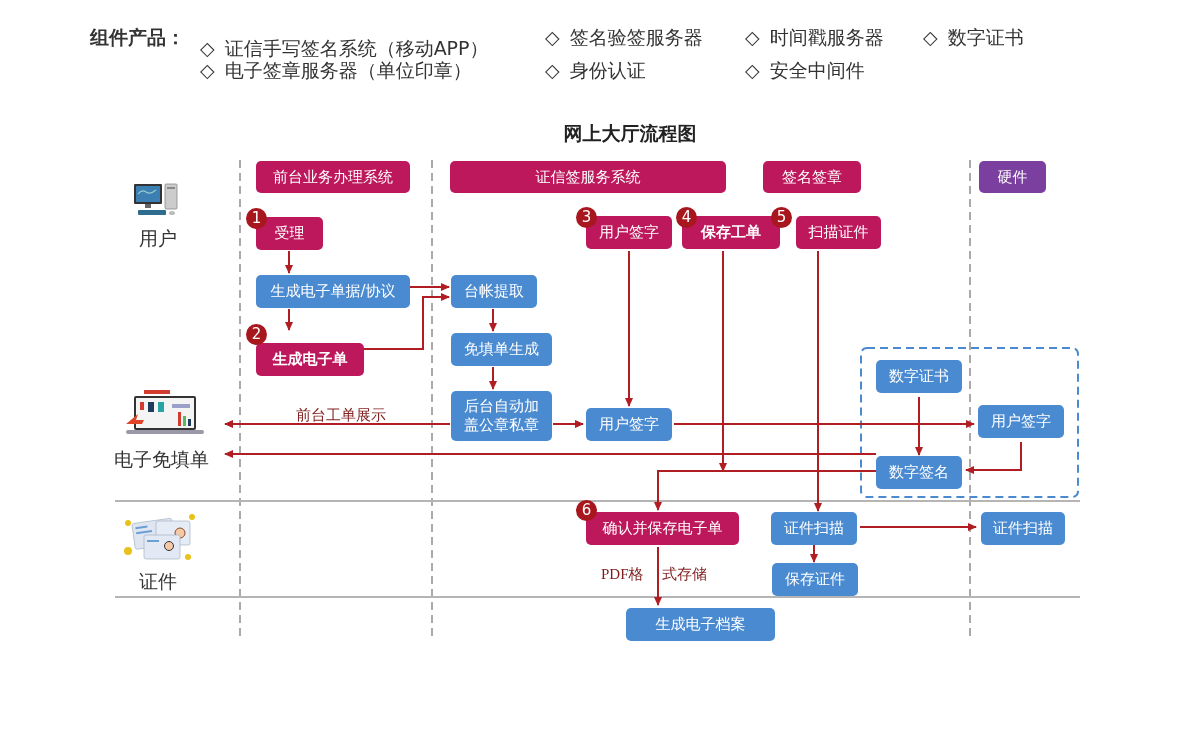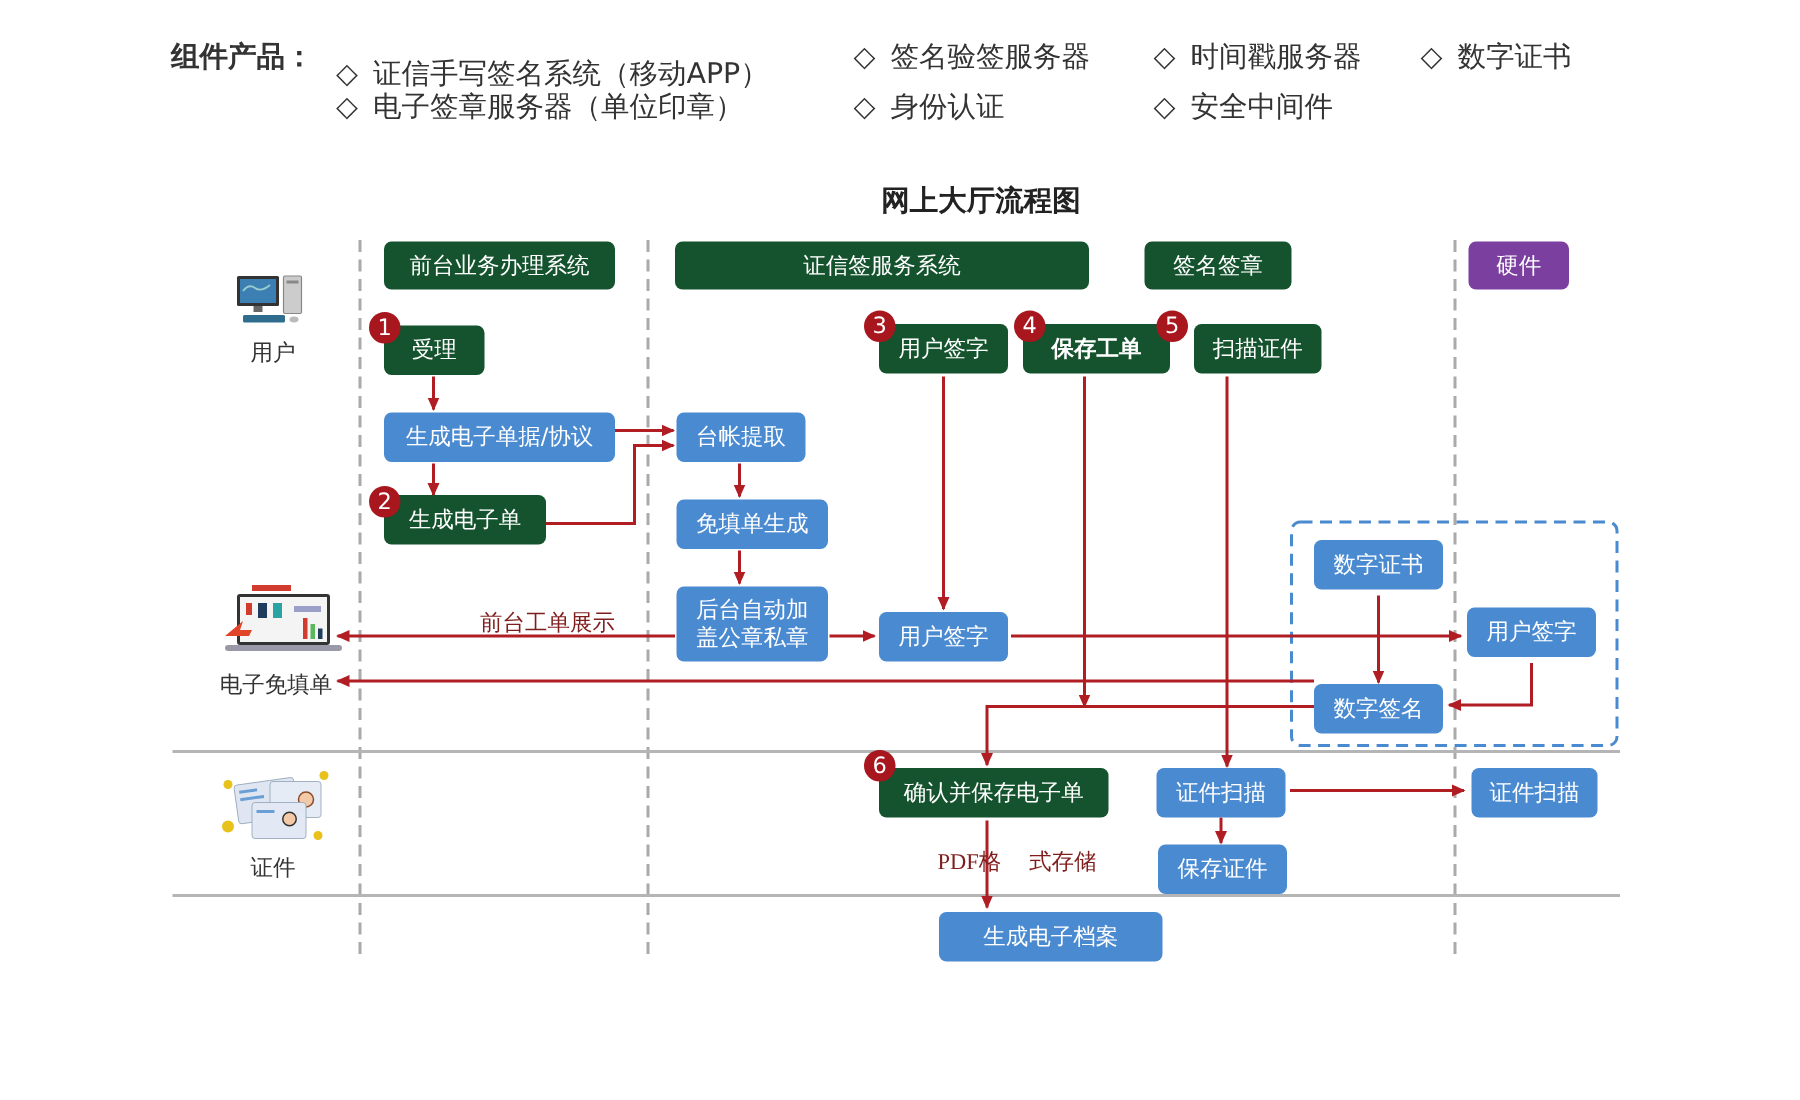--- a/index.html
+++ b/index.html
@@ -1,27 +1,27 @@
 <!DOCTYPE html>
 <html><head>
 <meta charset="utf-8">
 <style>
   html,body{margin:0;padding:0;background:#fff;}
   body{width:1200px;height:733px;position:relative;overflow:hidden;font-family:"DejaVu Sans","Liberation Sans",sans-serif;color:#333;}
-  .abs{position:absolute;margin-left:24px;}
+  .abs{position:absolute;}
   .comp-label{font-size:19px;font-weight:bold;color:#333;}
   .comp-item{font-size:19px;color:#333;white-space:nowrap;}
   .comp-item .dia{display:inline-block;margin-right:10px;}
   .title{font-size:19px;font-weight:bold;color:#222;}
   .box{position:absolute;border-radius:5px;color:#fff;font-size:15px;display:flex;align-items:center;justify-content:center;text-align:center;line-height:1.25;box-sizing:border-box;}
-  .orange{background:#14532d;}
+  .orange{background:#be185d;}
   .blue{background:#4a8ad1;}
   .purple{background:#7a3f9f;}
   .badge{position:absolute;width:21px;height:21px;border-radius:50%;background:#a8161e;color:#fff;font-size:15px;display:flex;align-items:center;justify-content:center;line-height:1;}
-  .lane-label{font-size:15px;color:#333;text-align:center;white-space:nowrap;}
+  .lane-label{font-size:19px;color:#333;text-align:center;white-space:nowrap;}
   .edge-label{font-size:15px;color:#7f1d1d;white-space:nowrap;}
   svg.lines{position:absolute;left:0;top:0;}
 </style>
 </head>
 <body>
 
 <div class="abs comp-label" style="left:90px;top:25px;">组件产品：</div>
 <div class="abs comp-item" style="left:200px;top:36px;"><span class="dia">◇</span><span>证信手写签名系统（移动APP）</span></div>
 <div class="abs comp-item" style="left:545px;top:25px;"><span class="dia">◇</span><span>签名验签服务器</span></div>
 <div class="abs comp-item" style="left:745px;top:25px;"><span class="dia">◇</span><span>时间戳服务器</span></div>
@@ -130,21 +130,21 @@
     <circle cx="66" cy="44" r="3" fill="#e8c21a"></circle>
   </svg>
 </div>
 <div class="abs lane-label" style="left:130px;top:569px;width:56px;">证件</div>
 
 <div class="box orange" style="left:256px;top:217px;width:67px;height:33px;">受理</div>
 <div class="badge" style="left:246px;top:208px;">1</div>
 
 <div class="box blue" style="left:256px;top:275px;width:154px;height:33px;">生成电子单据/协议</div>
 
-<div class="box orange" style="left:256px;top:330px;width:108px;height:33px;">生成电子单</div>
+<div class="box orange" style="left:256px;top:343px;width:108px;height:33px;font-weight:bold;">生成电子单</div>
 <div class="badge" style="left:246px;top:324px;">2</div>
 
 <div class="box blue" style="left:451px;top:275px;width:86px;height:33px;">台帐提取</div>
 <div class="box blue" style="left:451px;top:333px;width:101px;height:33px;">免填单生成</div>
 <div class="box blue" style="left:451px;top:391px;width:101px;height:50px;white-space:pre-line;">后台自动加
 盖公章私章</div>
 
 <div class="box orange" style="left:586px;top:216px;width:86px;height:33px;">用户签字</div>
 <div class="badge" style="left:576px;top:207px;">3</div>
 

